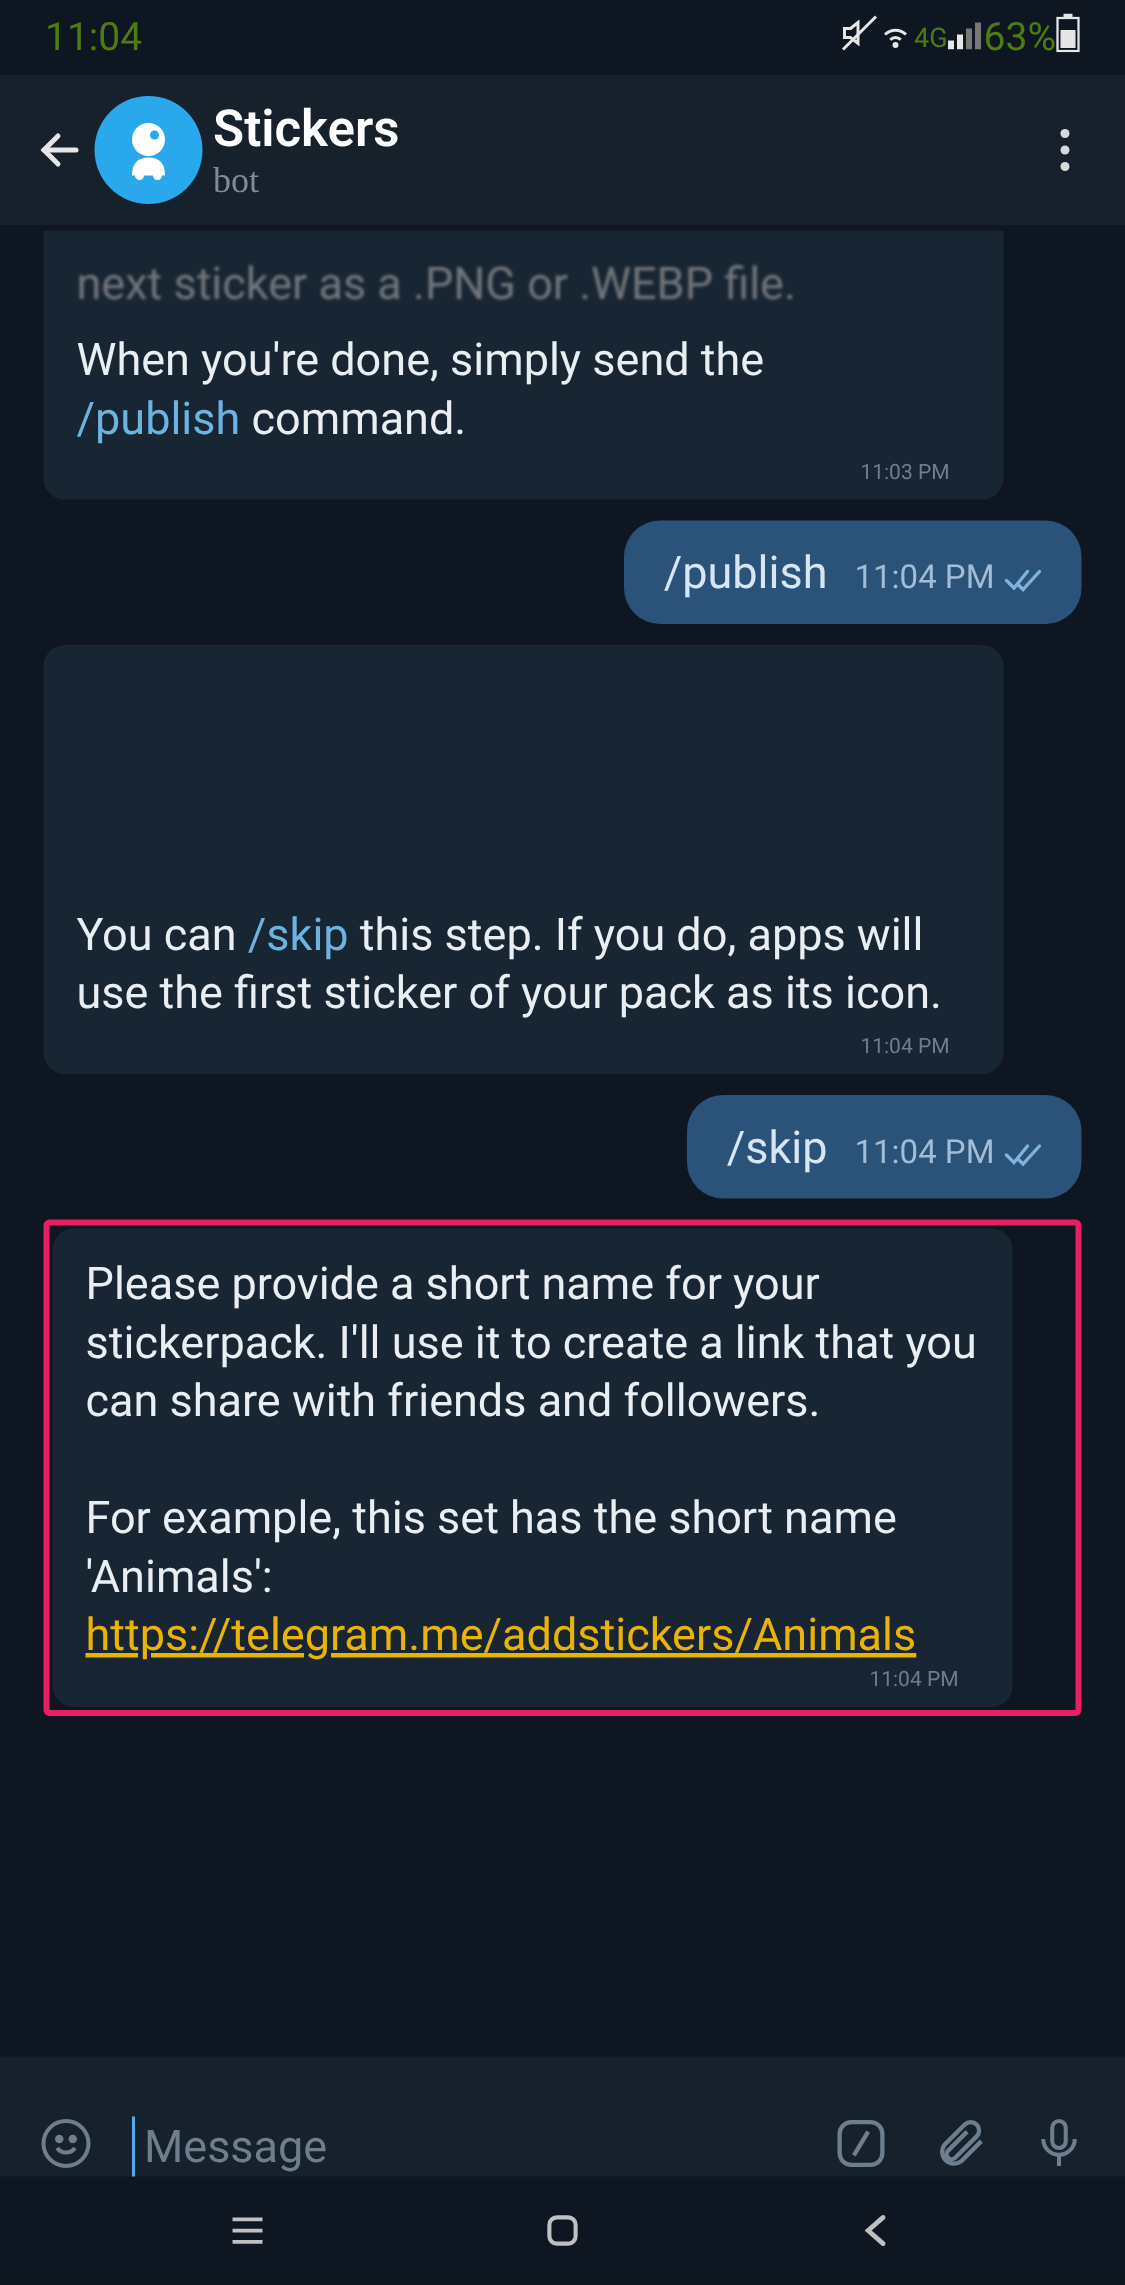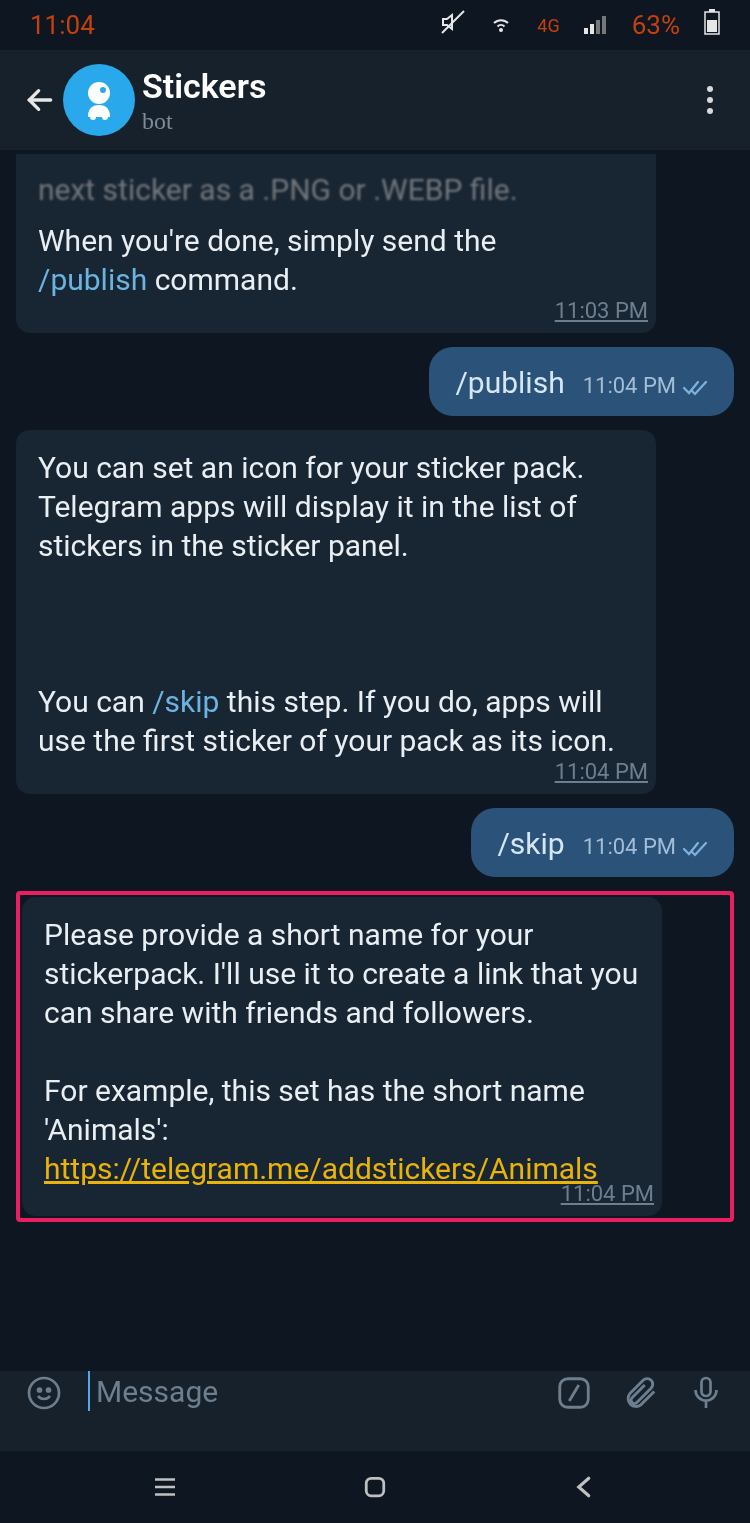--- a/index.html
+++ b/index.html
@@ -11,24 +11,24 @@
     color: #d9d9d9;
     overflow: hidden;
     position: relative;
   }
   .status-bar {
     height: 50px;
     display: flex;
     align-items: center;
     justify-content: space-between;
     padding: 0 30px;
-    color: #c2410c;
+    color: #4d7c0f;
     font-size: 26px;
   }
-  .status-right { display: flex; align-items: center; gap: 24px; }
+  .status-right { display: flex; align-items: center; gap: 0; }
   .header {
     height: 100px;
     background: #17212b;
     display: flex;
     align-items: center;
     padding: 0 20px;
     gap: 3px;
   }
   .back-arrow { width: 40px; height: 40px; display:flex; align-items:center; justify-content:center; cursor:pointer; }
   .avatar {
@@ -39,21 +39,21 @@
     align-items: center;
     justify-content: center;
   }
   .header-title { flex: 1; padding-left: 4px; }
   .title-name { font-size: 34px; font-weight: 600; color: #fff; }
   .title-sub { font-size: 24px; color: #7d8b99; margin-top: 2px; font-family: Liberation Serif, serif; }
   .more-btn { width: 40px; display:flex; flex-direction:column; align-items:center; gap:5px; cursor:pointer; }
   .dot { width: 6px; height: 6px; background: #d9d9d9; border-radius: 50%; }
 
   .chat-area {
-    padding: 0 16px;
+    padding: 0 29px;
     padding-top: 4px;
   }
   .msg-in {
     background: #182533;
     border-radius: 14px;
     padding: 18px 22px 14px 22px;
     margin-bottom: 14px;
     max-width: 640px;
     position: relative;
   }
@@ -70,25 +70,24 @@
   }
   .msg-text {
     font-size: 30px;
     line-height: 1.3;
     color: #e9eef2;
   }
   .cmd { color: #6bb3e0; }
   .link { color: #eab308; text-decoration: underline; }
   .time-in {
     position: absolute;
-    right: 8px;
+    right: 36px;
     bottom: 10px;
-    font-size: 22px;
+    font-size: 14px;
     color: #6d7f8f;
-    text-decoration: underline;
   }
   .time-out {
     font-size: 22px;
     color: #a3bdd6;
     display:flex;
     align-items:center;
     gap:6px;
   }
   .checks { width:26px; height:18px; position:relative; }
   .checks svg { width:100%; height:100%; }
@@ -109,21 +108,21 @@
   }
   .highlight-box .msg-in { margin-bottom: 0; }
 
   .input-bar {
     position: absolute;
     left: 0; right: 0;
     bottom: 72px;
     height: 80px;
     background: #17212b;
     display:flex;
-    align-items:flex-start;
+    align-items:flex-end;
     padding: 0 22px;
     gap: 22px;
   }
   .input-placeholder {
     flex: 1;
     font-size: 30px;
     color: #6d7f8f;
     display:flex;
     align-items:center;
   }
@@ -232,21 +231,21 @@
               <polyline points="2 9 7 14 16 3"></polyline>
               <polyline points="10 12 13 15 24 3"></polyline>
             </svg>
         </span>
       </span>
     </div>
   </div>
 
   <div class="msg-in">
     <div class="msg-text">
-      <span>You can set an icon for your sticker pack. Telegram apps will display it in the list of stickers in the sticker panel.</span><br><br>
+      <br><br>
       <br><br>
       <span>You can </span><span class="cmd">/skip</span><span> this step. If you do, apps will use the first sticker of your pack as its icon.</span>
     </div>
     <div style="height:20px;"></div>
     <div class="time-in">11:04 PM</div>
   </div>
 
   <div class="msg-out-wrap">
     <div class="msg-out">
       <span class="msg-text" style="color:#d6e6f5;">/skip</span>

